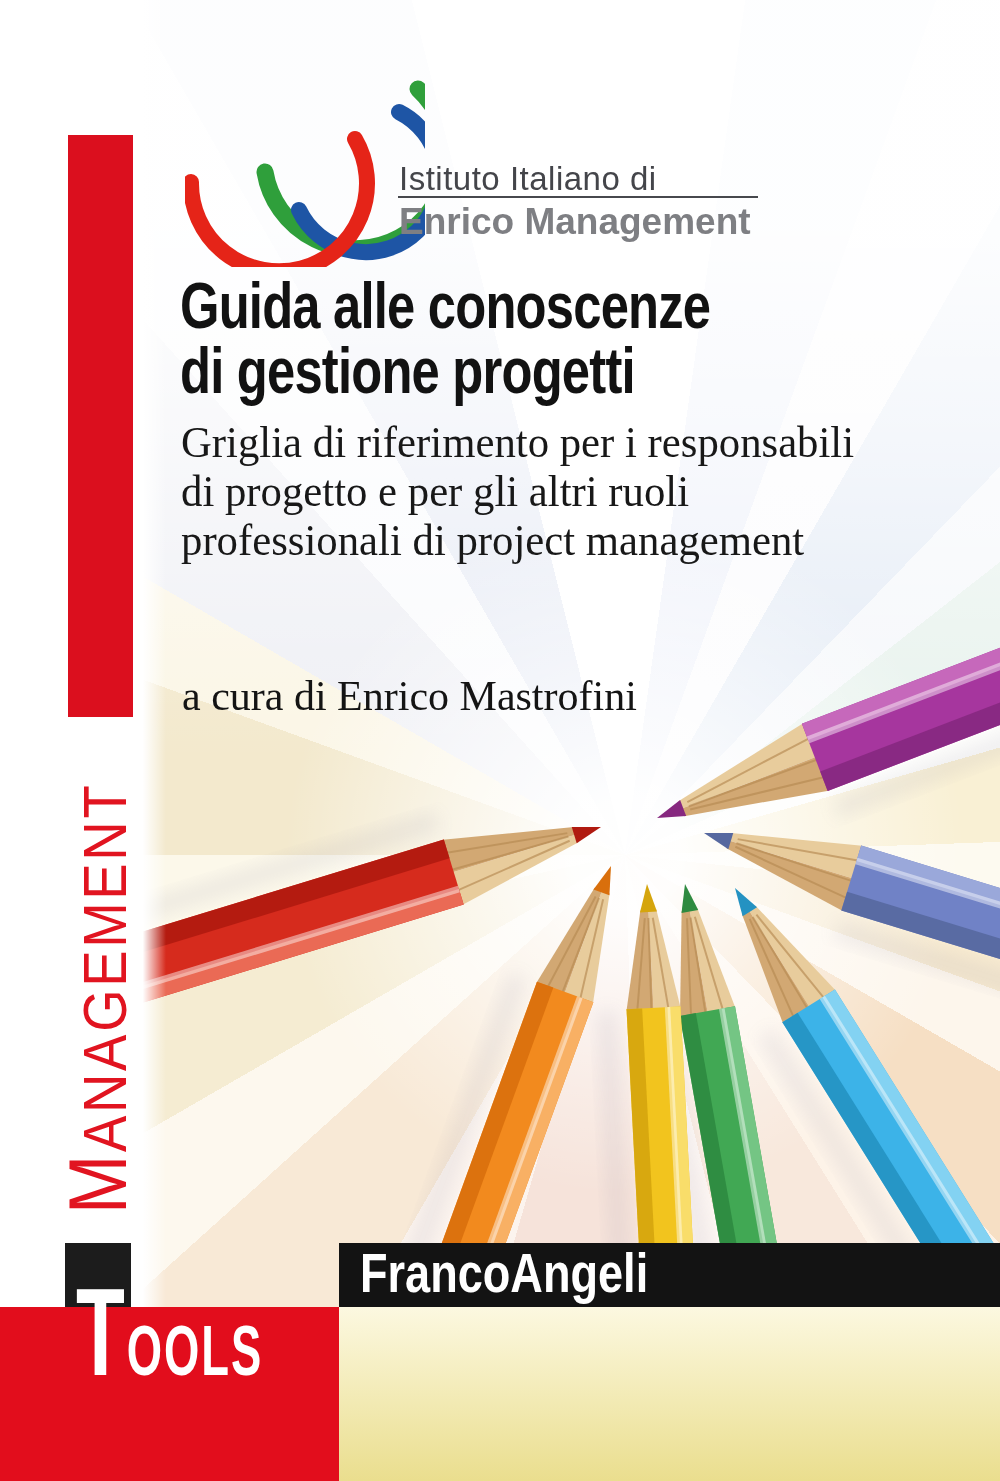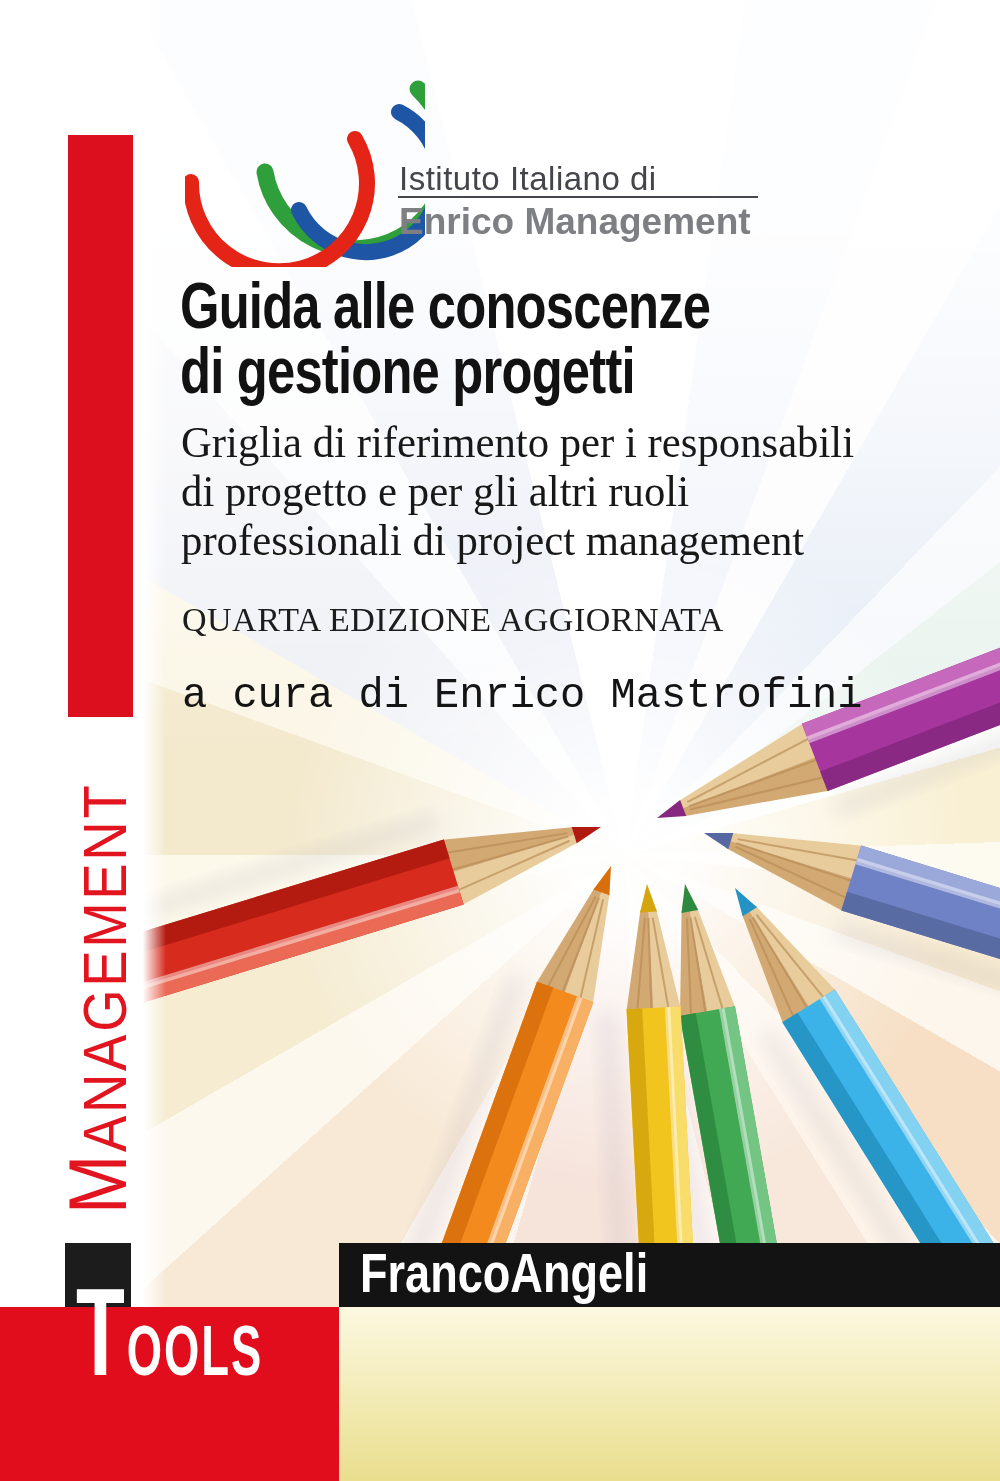--- a/index.html
+++ b/index.html
@@ -41,21 +41,21 @@
   .t1{left:180px;top:273px;} .t2{left:180px;top:338px;}
   .sub{
     left:181px;top:418px;z-index:3;font-family:"Liberation Serif",serif;font-size:45px;
     color:#181818;line-height:49px;transform:scaleX(.95);transform-origin:0 0;white-space:nowrap;
   }
   .edition{
     left:182px;top:601px;z-index:3;font-family:"Liberation Serif",serif;font-size:34px;
     color:#1c1c1c;letter-spacing:.5px;white-space:nowrap;
   }
   .editor{
-    left:182px;top:672px;z-index:3;font-family:Liberation Mono, monospace;font-size:42px;
+    left:182px;top:672px;z-index:3;font-family:Liberation Serif, serif;font-size:42px;
     color:#141414;white-space:nowrap;
   }
   
   .red-bar{left:68px;top:135px;width:65px;height:582px;background:#db0f1e;z-index:4;}
   .management{
     left:58px;top:1214px;z-index:4;color:#e11420;font-size:62px;line-height:1;
     letter-spacing:3px;text-transform:uppercase;white-space:nowrap;
     transform:rotate(-90deg) scaleX(.88);transform-origin:0 0;
   }
   .management::first-letter{font-size:81px;}
@@ -193,21 +193,20 @@
   <div class="abs logo-rule"></div>
   <div class="abs inst2">Enrico Management</div>
 
   <div class="abs t1">Guida alle conoscenze</div>
   <div class="abs t2">di gestione progetti</div>
   <div class="abs sub">
     <div>Griglia di riferimento per i responsabili</div>
     <div>di progetto e per gli altri ruoli</div>
     <div>professionali di project management</div>
   </div>
-  <div class="abs edition">QUARTA EDIZIONE AGGIORNATA</div>
   <div class="abs editor">a cura di Enrico Mastrofini</div>
 
   <div class="abs red-bar"></div>
   <div class="abs management">Management</div>
   <div class="abs black-square"></div>
 
   <div class="abs tools-red"></div>
   <div class="abs fa-band"></div>
   <div class="abs cream"></div>
   <div class="abs tools-text">Tools</div>

